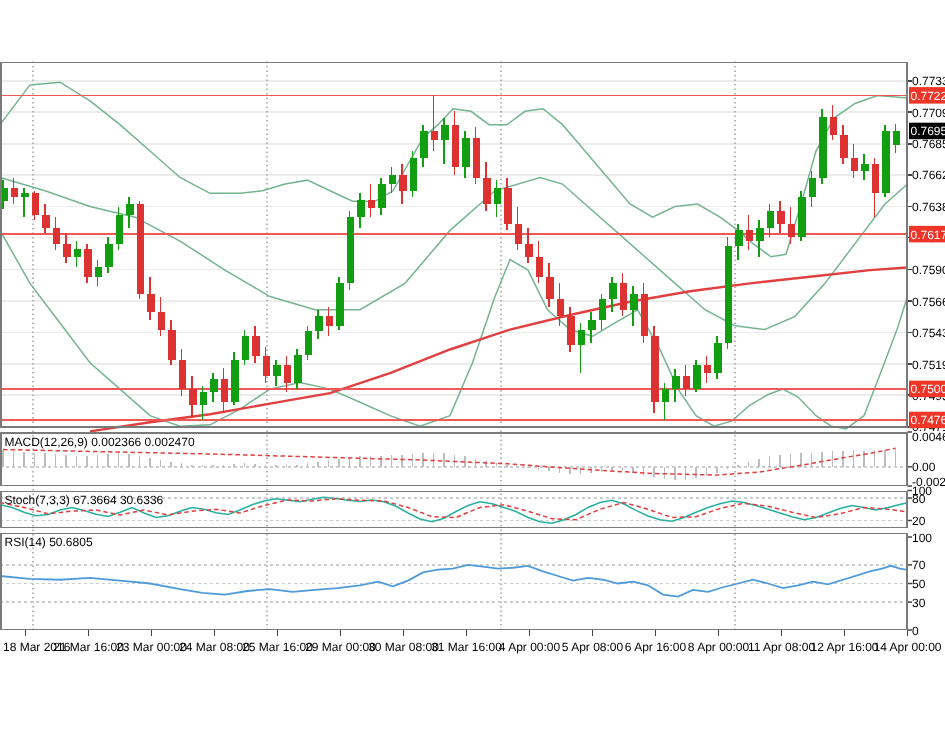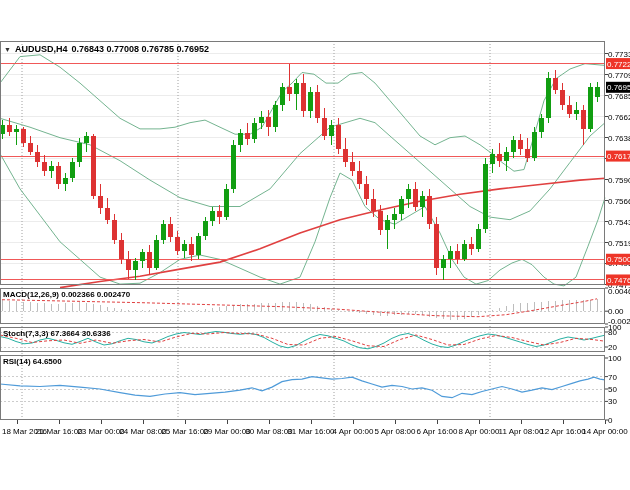--- a/index.html
+++ b/index.html
@@ -2,21 +2,21 @@
 <html><head>
 <meta charset="utf-8">
 <style>
   html,body{margin:0;padding:0;background:#ffffff;}
   .stage{position:relative;width:630px;height:490px;background:#fff;overflow:hidden;
          font-family:"Liberation Sans",sans-serif;}
   #chart-svg{position:absolute;left:0;top:0;}
   .ttl{position:absolute;left:4px;top:44px;font-size:9px;font-weight:bold;color:#000;
        display:flex;align-items:center;gap:4px;white-space:nowrap;}
   .ttl .arr{font-size:7px;color:#333;cursor:pointer;}
-  .plbl{position:absolute;left:3px;font-size:8px;font-weight:bold;color:#000;white-space:nowrap;}
+  .plbl{position:absolute;left:3px;font-size:8px;font-weight:normal;color:#000;white-space:nowrap;}
   text{font-family:"Liberation Sans",sans-serif;}
 </style>
 </head>
 <body>
 
 <div class="stage">
   <svg id="chart-svg" width="630" height="490">
       <g>
         <line x1="0" y1="53.96277556920829" x2="605" y2="53.96277556920829" stroke="#ececec" stroke-width="1" shape-rendering="crispEdges"></line>
         <line x1="0" y1="74.68558005059577" x2="605" y2="74.68558005059577" stroke="#ececec" stroke-width="1" shape-rendering="crispEdges"></line>
@@ -407,21 +407,16 @@
         <line x1="563" y1="420" x2="563" y2="424" stroke="#444" stroke-width="1" shape-rendering="crispEdges"></line>
         <text x="563" y="434" font-size="8" fill="#000000" text-anchor="middle">12 Apr 16:00</text>
         <line x1="605" y1="420" x2="605" y2="424" stroke="#444" stroke-width="1" shape-rendering="crispEdges"></line>
         <text x="605" y="434" font-size="8" fill="#000000" text-anchor="middle">14 Apr 00:00</text>
       </g>
       <rect x="0.5" y="41.5" width="604" height="243" fill="none" stroke="#7a7a7a" shape-rendering="crispEdges"></rect>
       <rect x="0.5" y="288.5" width="604" height="35" fill="none" stroke="#7a7a7a" shape-rendering="crispEdges"></rect>
       <rect x="0.5" y="327.5" width="604" height="24" fill="none" stroke="#7a7a7a" shape-rendering="crispEdges"></rect>
       <rect x="0.5" y="355.5" width="604" height="64" fill="none" stroke="#7a7a7a" shape-rendering="crispEdges"></rect>
     </svg>
-  <div class="ttl">
-    <span class="arr">▼</span>
-    <span>AUDUSD,H4</span>
-    <span>0.76843 0.77008 0.76785 0.76952</span>
-  </div>
   <div class="plbl" style="top:290px">MACD(12,26,9) 0.002366 0.002470</div>
   <div class="plbl" style="top:329px">Stoch(7,3,3) 67.3664 30.6336</div>
-  <div class="plbl" style="top:357px">RSI(14) 64.6500</div>
+  <div class="plbl" style="top:357px">RSI(14) 50.6805</div>
 </div>
 
 </body></html>

